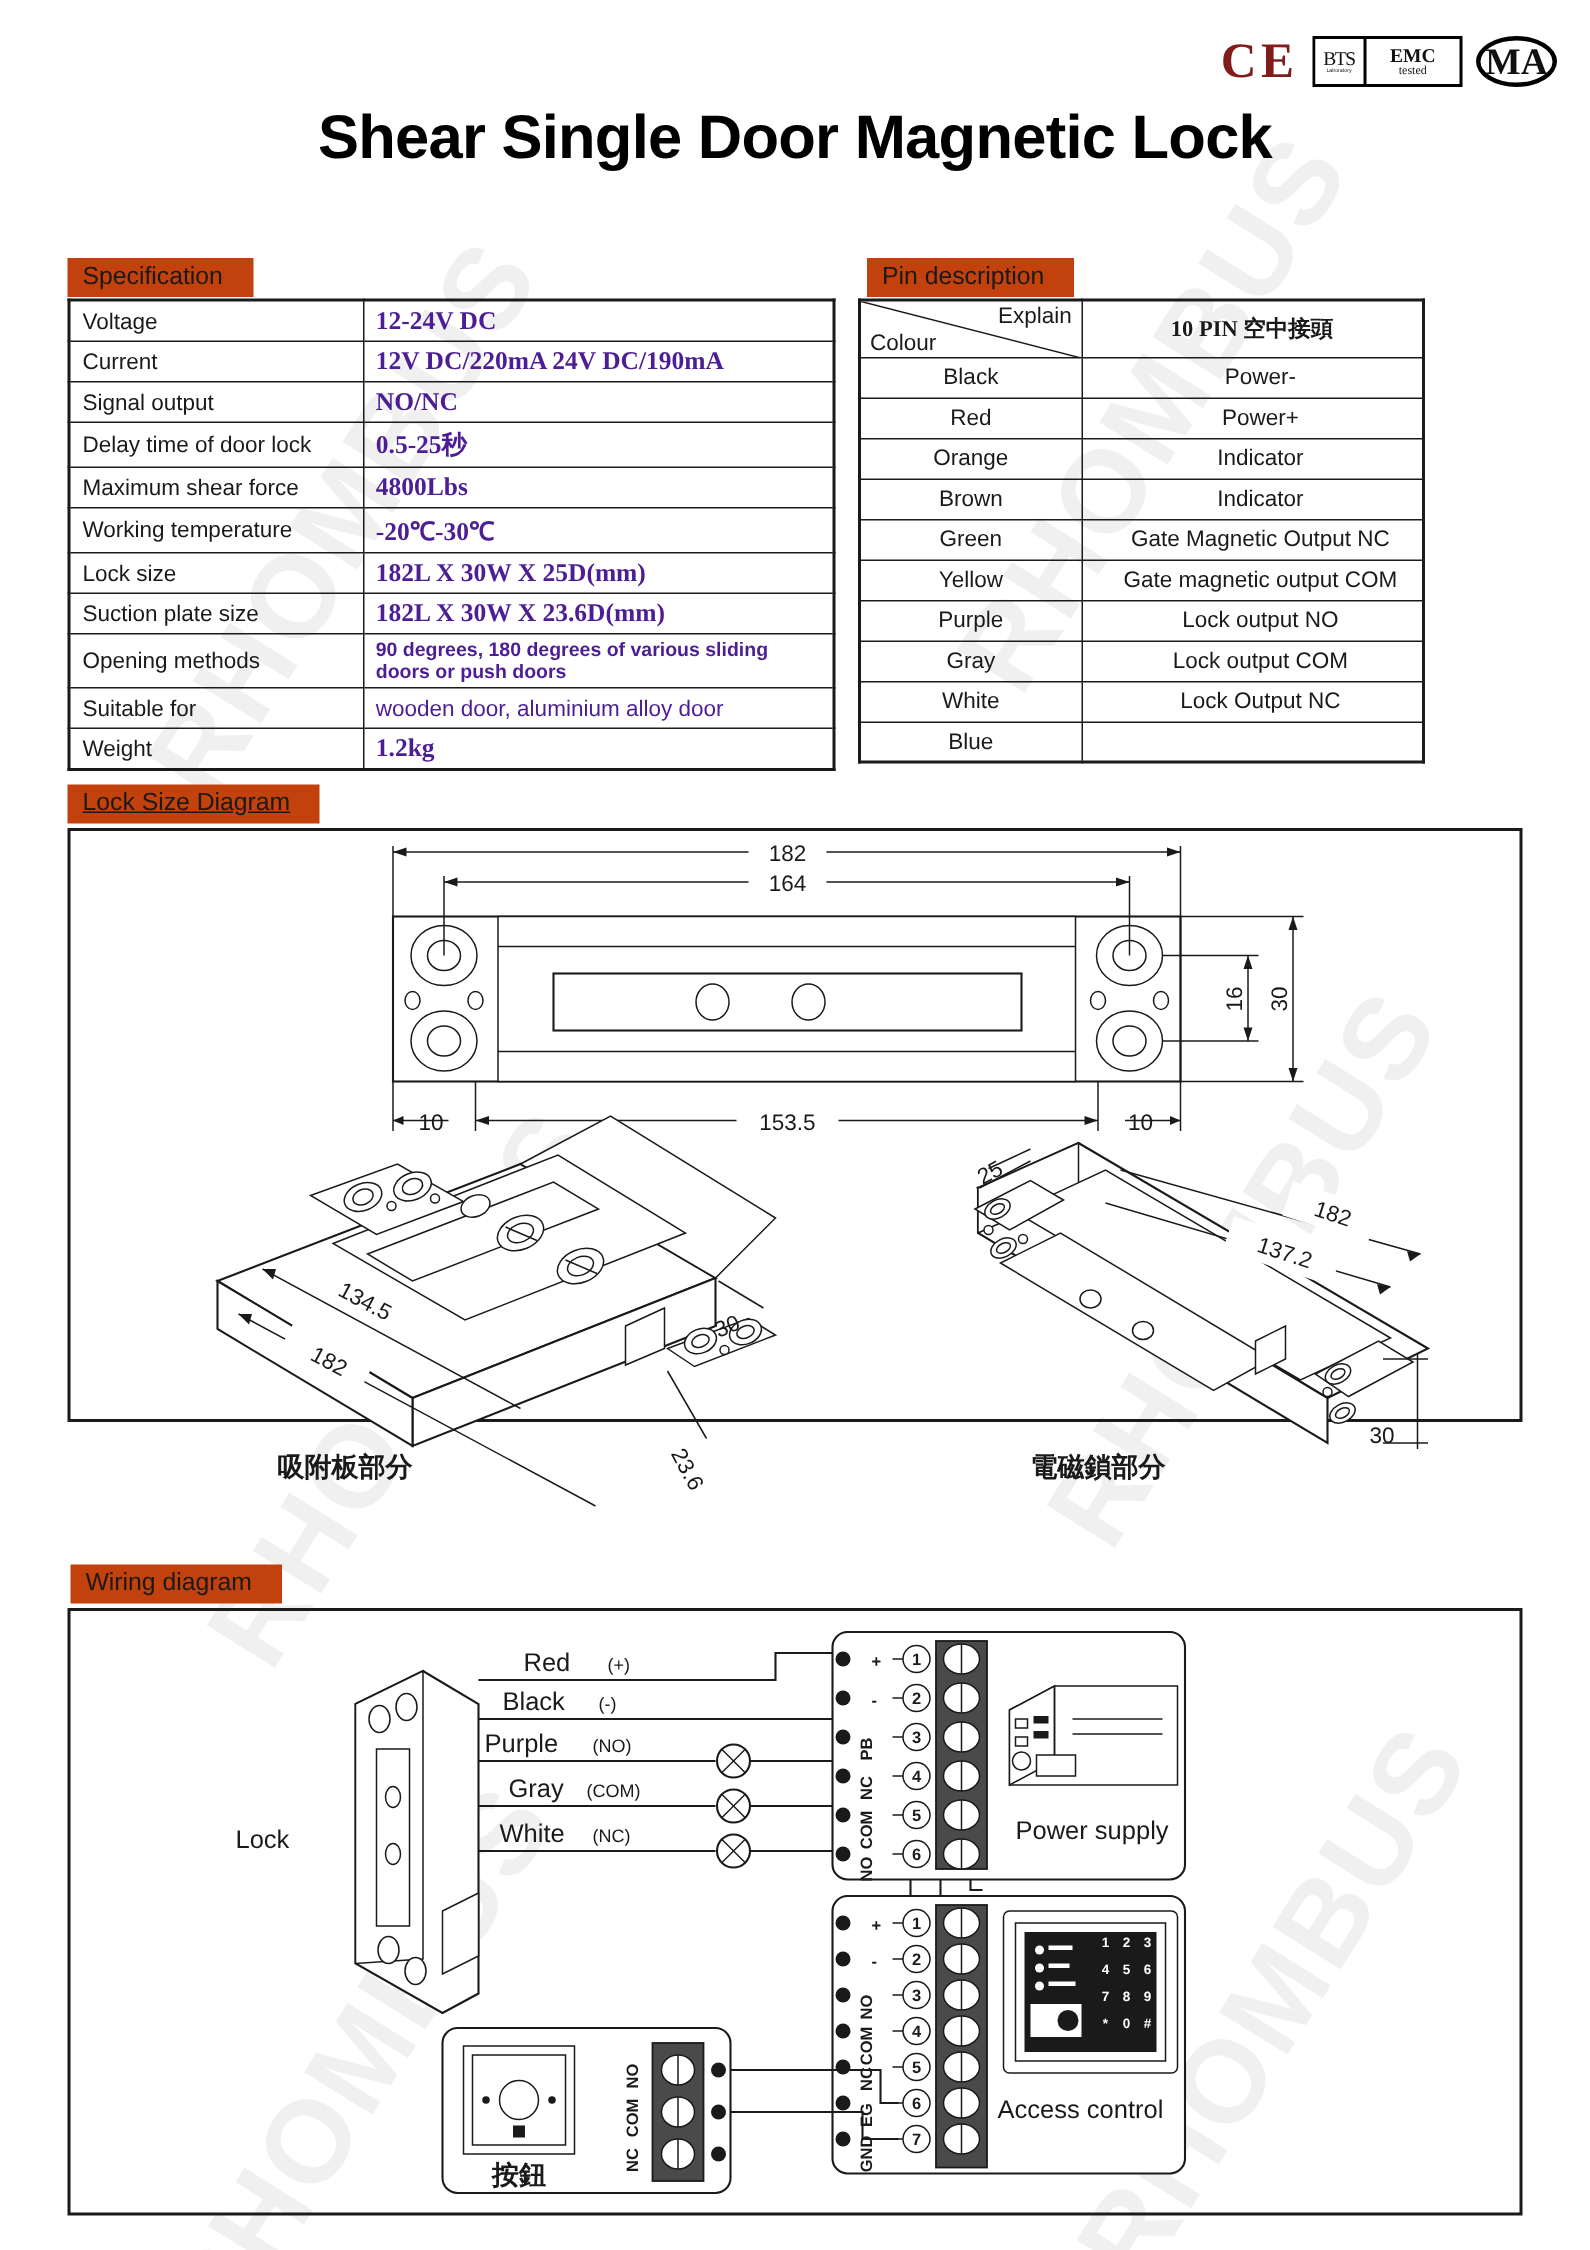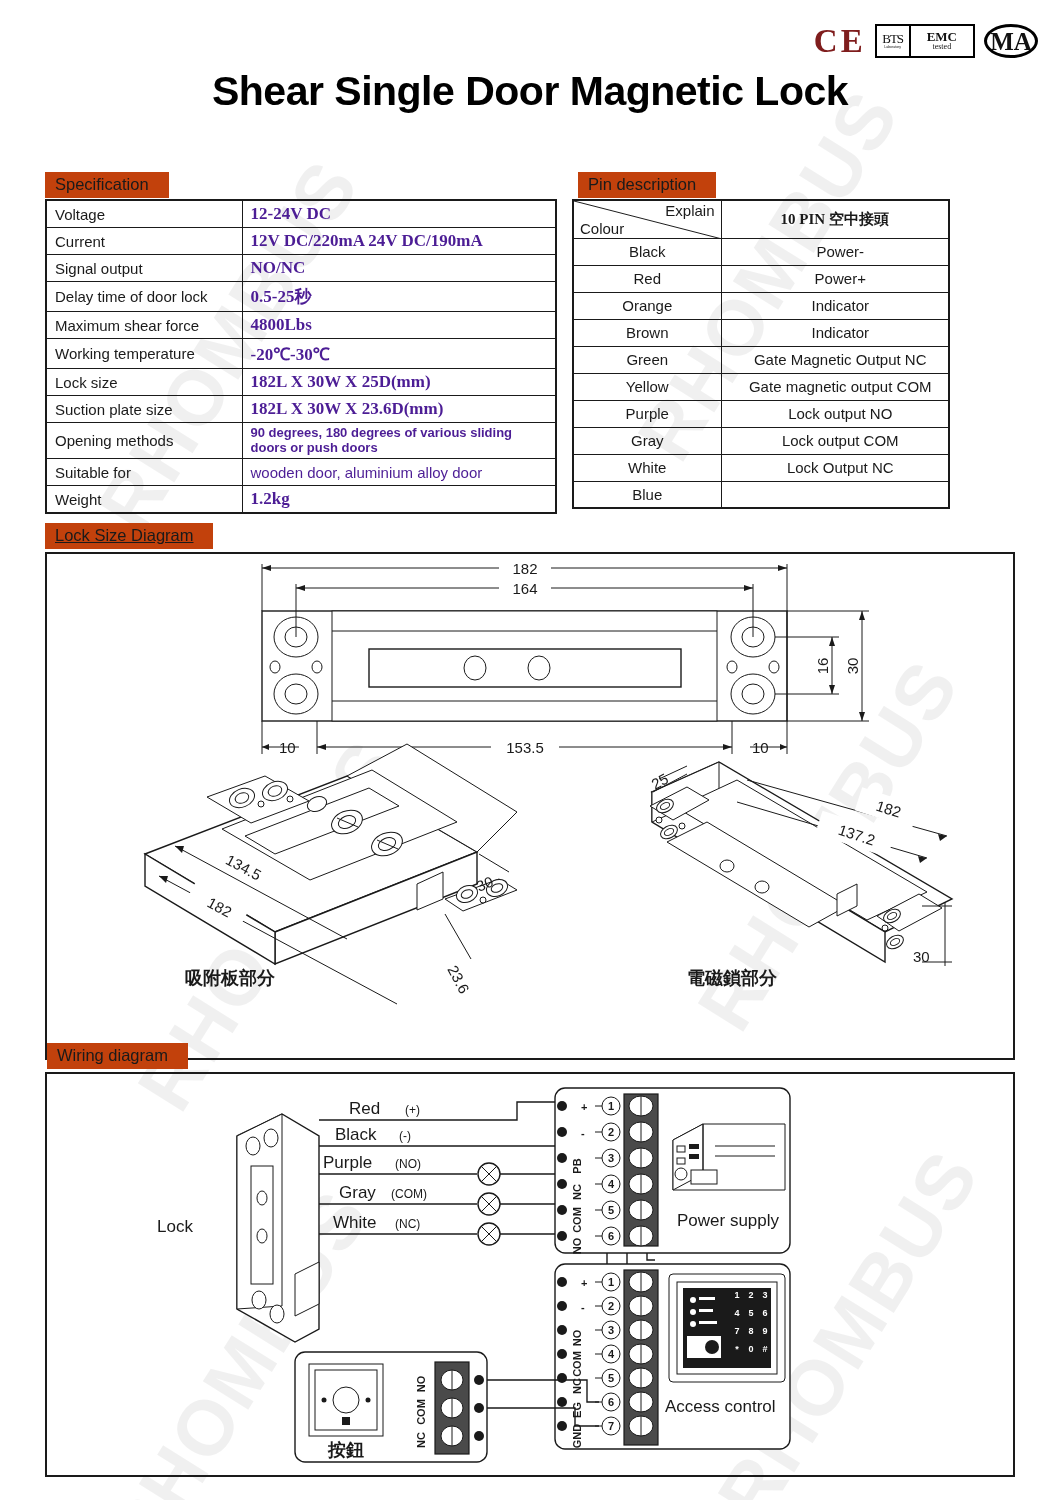--- a/index.html
+++ b/index.html
@@ -90,21 +90,21 @@
   .pin-hdr .lbl-ex { position:absolute; right: 6px; top: 1px; font-size: 15px; }
   .pin-hdr .lbl-co { position:absolute; left: 6px; bottom: 1px; font-size: 15px; }
   .pin-hdr-r { text-align:center; font-family:"Liberation Serif", serif; font-weight:700; font-size:14px; }
 
   
   .frame {
     position: absolute;
     border: 2px solid #1a1a1a;
     background: transparent;
   }
-  #lock-size-frame { left: 45px; top: 552px; width: 970px; height: 508px; }
+  #lock-size-frame { left: 45px; top: 552px; width: 970px; height: 396px; }
   #wiring-frame   { left: 45px; top: 1072px; width: 970px; height: 405px; }
 
   .svgwrap { position:absolute; inset:0; }
   svg { display:block; }
   .ln { stroke:#1a1a1a; fill:none; stroke-width:1.4; }
   .ln-t { stroke:#1a1a1a; fill:none; stroke-width:1; }
   .fw { fill:#fff; stroke:#1a1a1a; stroke-width:1.4; }
   .fw-t { fill:#fff; stroke:#1a1a1a; stroke-width:1; }
   .fdark { fill:#4a4a4a; stroke:#1a1a1a; stroke-width:1.2; }
   .fblk { fill:#1a1a1a; }

